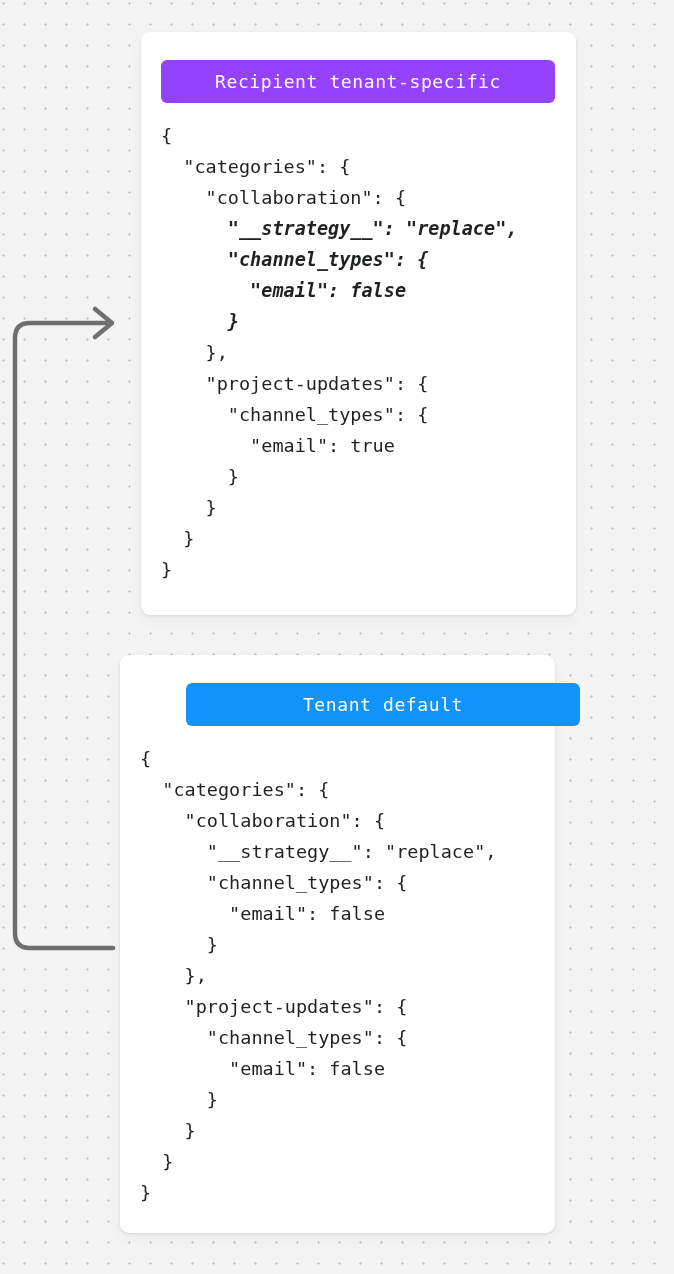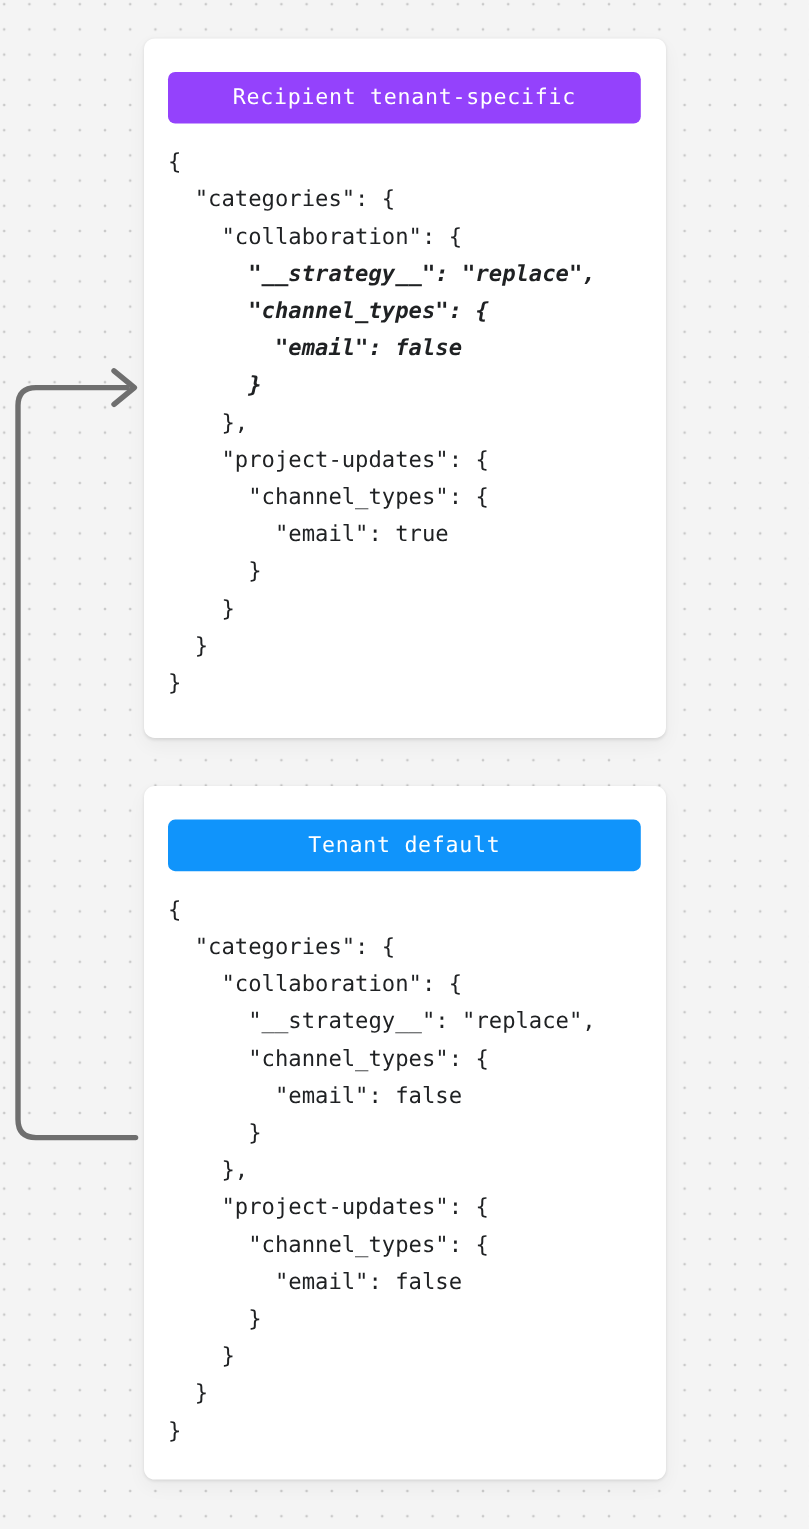--- a/index.html
+++ b/index.html
@@ -34,21 +34,21 @@
   .card {
     position: absolute;
     left: 120px;
     width: 435px;
     background: #ffffff;
     border-radius: 9px;
     box-shadow: 0 1px 3px rgba(0,0,0,0.10), 0 6px 16px rgba(0,0,0,0.045);
     box-sizing: border-box;
   }
 
-  #card-recipient { top: 32px;  height: 583px; }
+  #card-recipient { top: 32px;  height: 583px; margin-left: 21px; }
   #card-tenant    { top: 655px; height: 578px; }
 
   .card-header {
     position: absolute;
     left: 20px;
     top: 28px;
     width: 394px;
     height: 43px;
     border-radius: 6px;
     display: flex;
@@ -105,19 +105,19 @@
   </svg>
 
   <div class="card" id="card-recipient">
     <div class="card-header" id="header-recipient" style="background: rgb(148, 66, 252);">
       <span class="card-header-label">Recipient tenant-specific</span>
     </div>
     <pre class="code-block" id="code-recipient"><span class="code-line">{</span><span class="code-line">  "categories": {</span><span class="code-line">    "collaboration": {</span><span class="code-line hl">      "__strategy__": "replace",</span><span class="code-line hl">      "channel_types": {</span><span class="code-line hl">        "email": false</span><span class="code-line hl">      }</span><span class="code-line">    },</span><span class="code-line">    "project-updates": {</span><span class="code-line">      "channel_types": {</span><span class="code-line">        "email": true</span><span class="code-line">      }</span><span class="code-line">    }</span><span class="code-line">  }</span><span class="code-line">}</span></pre>
   </div>
 
   <div class="card" id="card-tenant">
-    <div class="card-header" id="header-tenant" style="background: rgb(16, 148, 251);">
+    <div class="card-header" id="header-tenant" style="background: rgb(16, 148, 251); margin-left: 46px;">
       <span class="card-header-label">Tenant default</span>
     </div>
     <pre class="code-block" id="code-tenant"><span class="code-line">{</span><span class="code-line">  "categories": {</span><span class="code-line">    "collaboration": {</span><span class="code-line">      "__strategy__": "replace",</span><span class="code-line">      "channel_types": {</span><span class="code-line">        "email": false</span><span class="code-line">      }</span><span class="code-line">    },</span><span class="code-line">    "project-updates": {</span><span class="code-line">      "channel_types": {</span><span class="code-line">        "email": false</span><span class="code-line">      }</span><span class="code-line">    }</span><span class="code-line">  }</span><span class="code-line">}</span></pre>
   </div>
 
 </div>
 
 </body></html>

